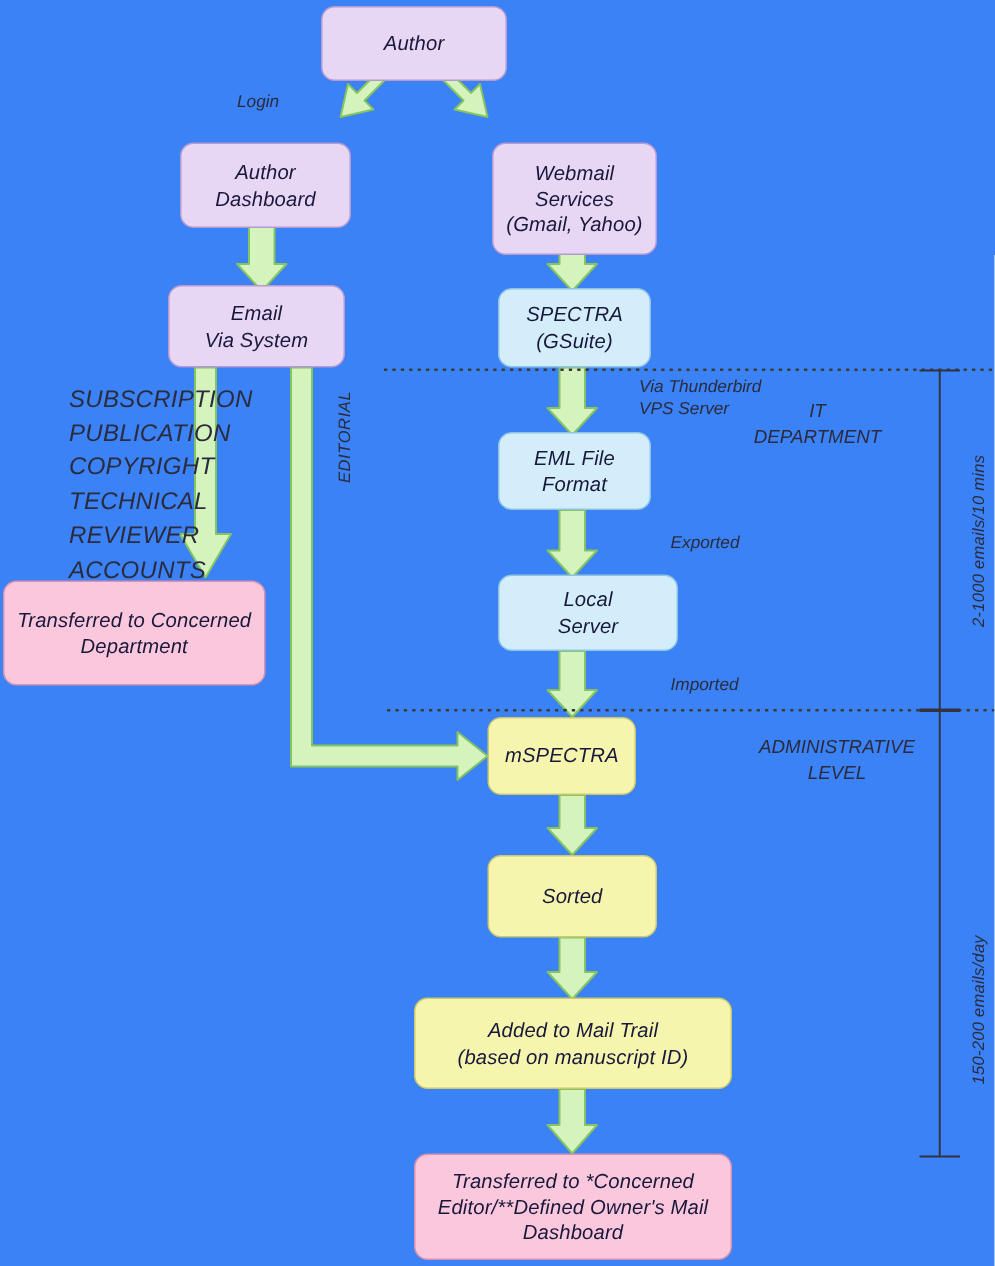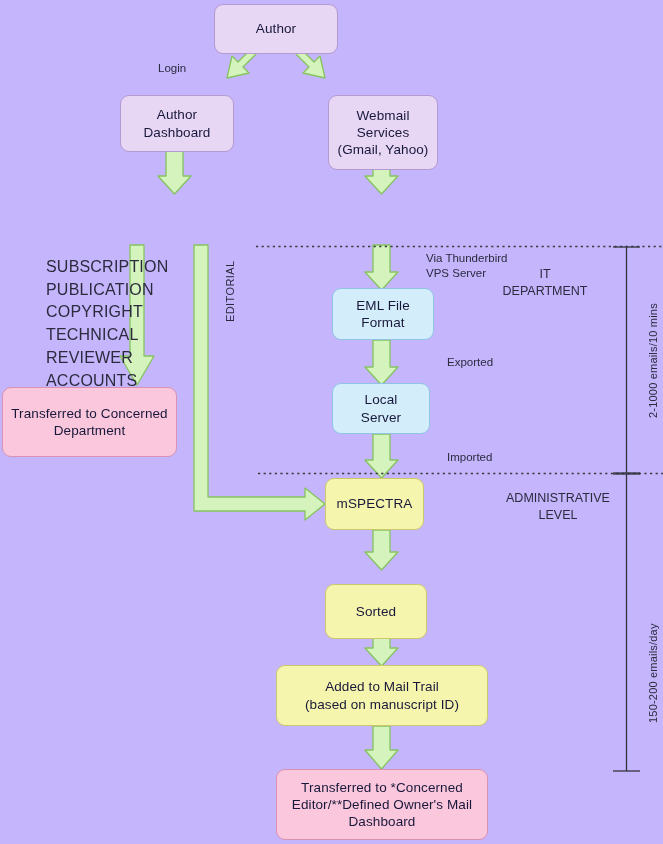--- a/index.html
+++ b/index.html
@@ -9,22 +9,23 @@
     background: #ffffff;
   }
   body {
     font-family: "Liberation Sans", sans-serif;
     color: #1a1a2e;
   }
   #canvas {
     position: relative;
     width: 663px;
     height: 844px;
-    background: #c4b5fd;
+    background: #3b82f6;
     overflow: hidden;
+    font-style: italic;
   }
   #svg-layer {
     position: absolute;
     left: 0;
     top: 0;
     width: 663px;
     height: 844px;
   }
   .node {
     position: absolute;
@@ -191,34 +192,38 @@
 
   <div class="node node-purple" style="left: 214px; top: 4px; width: 124px; height: 50px; white-space: pre-line;">Author</div>
 
   <div class="node node-purple" style="left: 120px; top: 95px; width: 114px; height: 57px; white-space: pre-line;">Author
 Dashboard</div>
 
   <div class="node node-purple" style="left: 328px; top: 95px; width: 110px; height: 75px; white-space: pre-line;">Webmail
 Services
 (Gmail, Yahoo)</div>
 
-
+  <div class="node node-purple" style="left: 112px; top: 190px; width: 118px; height: 55px; white-space: pre-line;">Email
+Via System</div>
+
+  <div class="node node-blue" style="left: 332px; top: 192px; width: 102px; height: 53px; white-space: pre-line;">SPECTRA
+(GSuite)</div>
 
   <div class="node node-blue" style="left: 332px; top: 288px; width: 102px; height: 52px; white-space: pre-line;">EML File
 Format</div>
 
-  <div class="node node-blue" style="left: 332px; top: 383px; width: 98px; height: 51px; white-space: pre-line;">Local
+  <div class="node node-blue" style="left: 332px; top: 383px; width: 120px; height: 51px; white-space: pre-line;">Local
 Server</div>
 
   <div class="node node-pink" style="left: 2px; top: 387px; width: 175px; height: 70px; white-space: pre-line;">Transferred to Concerned
 Department</div>
 
   <div class="node node-yellow" style="left: 325px; top: 478px; width: 99px; height: 52px; white-space: pre-line;">mSPECTRA</div>
 
-  <div class="node node-yellow" style="left: 325px; top: 584px; width: 102px; height: 55px; white-space: pre-line;">Sorted</div>
+  <div class="node node-yellow" style="left: 325px; top: 570px; width: 113px; height: 55px; white-space: pre-line;">Sorted</div>
 
   <div class="node node-yellow" style="left: 276px; top: 665px; width: 212px; height: 61px; white-space: pre-line;">Added to Mail Trail
 (based on manuscript ID)</div>
 
   <div class="node node-pink" style="left: 276px; top: 769px; width: 212px; height: 71px; white-space: pre-line;">Transferred to *Concerned
 Editor/**Defined Owner's Mail
 Dashboard</div>
 
   <div class="edge-label" style="left: 158px; top: 61px; white-space: pre-line;">Login</div>
 

